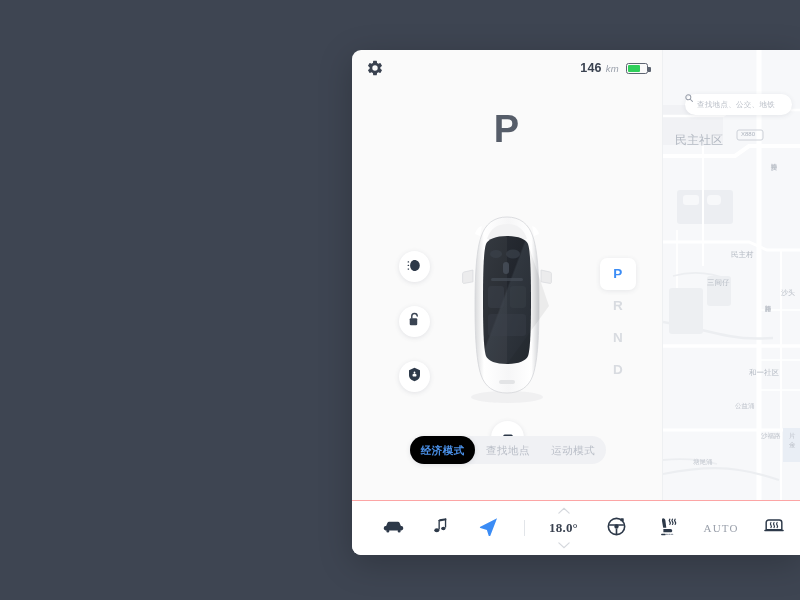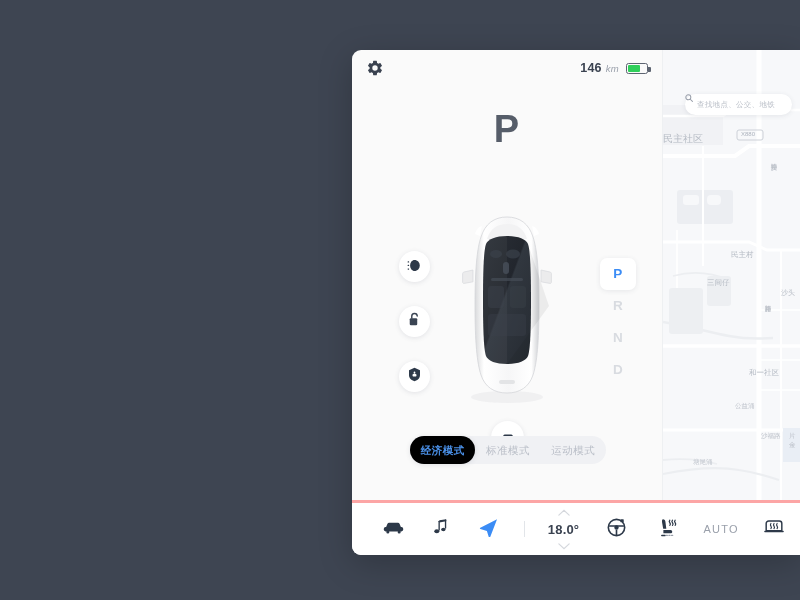--- a/index.html
+++ b/index.html
@@ -106,22 +106,22 @@
   .searchbar {
     position: absolute; left: 22px; top: 44px; right: 8px; height: 21px;
     background: #fff; border-radius: 11px; display: flex; align-items: center;
     padding: 0 7px; box-shadow: 0 1px 5px rgba(60,70,90,.10);
   }
   .searchbar .ph { font-size: 7.5px; color: #b8bdc6; margin-left: 5px; letter-spacing: .3px; }
 
   
   .dock {
     position: absolute; left: 0; right: 0; bottom: 0; height: 55px;
-    background: #fff; border-top: 3px solid #fca5a5;
-    display: flex; align-items: center;
+    background: #fff; border-top: 1px solid #fca5a5;
+    display: flex; align-items: center; font-family: Liberation Serif, serif;
   }
   .dock-item { display: flex; align-items: center; justify-content: center; }
   .d-car   { width: 56px; margin-left: 18px; }
   .d-music { width: 56px; }
   .d-nav   { width: 56px; }
   .d-div   { width: 1px; height: 16px; background: #e2e5e9; margin: 0 12px; }
   .temp-box { width: 62px; position: relative; text-align: center; }
   .temp-val { font-size: 13px; font-weight: bold; color: #3a4250; letter-spacing: .2px; }
   .chev { position: absolute; left: 0; right: 0; display: flex; justify-content: center; }
   .chev.up { top: -13px; } .chev.dn { bottom: -13px; }
@@ -235,21 +235,21 @@
 
       <div class="gearcol">
         <div class="gear-item active">P</div>
         <div class="gear-item">R</div>
         <div class="gear-item">N</div>
         <div class="gear-item">D</div>
       </div>
 
       <div class="modes">
         <div class="mode active">经济模式</div>
-        <div class="mode">标准模式</div>
+        <div class="mode">查找地点</div>
         <div class="mode">运动模式</div>
       </div>
     </div>
 
     <div class="map">
       <svg width="138" height="450" viewBox="0 0 138 450">
         <rect width="138" height="450" fill="#f7f8fa"></rect>
         <rect x="0" y="55" width="60" height="40" fill="#f1f2f5"></rect>
         <rect x="14" y="140" width="56" height="34" rx="3" fill="#eceef2"></rect>
         <rect x="20" y="145" width="16" height="10" rx="3" fill="#f7f8fa"></rect>
@@ -268,21 +268,21 @@
         <path d="M0 424c30-6 54-8 76-4 14 2 28 6 40 10" stroke="#eceef1" stroke-width="2.2" fill="none"></path>
         <path d="M0 410c22-2 40 0 54 4" stroke="#eceef1" stroke-width="1.8" fill="none"></path>
         <path d="M10 226c22-6 42-2 56 4" stroke="#eceef1" stroke-width="1.8" fill="none"></path>
         <rect x="6" y="238" width="34" height="46" rx="3" fill="#edeff2"></rect>
         <rect x="44" y="226" width="24" height="30" rx="3" fill="#edeff2"></rect>
         <rect x="120" y="378" width="18" height="34" fill="#e9eef5"></rect>
         <rect x="74" y="80" width="26" height="10" rx="2" fill="none" stroke="#c7ccd4" stroke-width=".9"></rect>
       </svg>
 
       <div style="position:absolute;left:0;top:0;width:138px;height:450px;">
-        <span style="position:absolute;left:0;  top:82px;  font-size:10px;color:#b4bac3;">民主社区</span>
+        <span style="position:absolute;left:12px;  top:82px;  font-size:12px;color:#b4bac3;">民主社区</span>
         <span style="position:absolute;left:78px; top:81px;  font-size:6px; color:#aeb4be;">X880</span>
         <span style="position:absolute;left:68px; top:200px; font-size:7.5px;color:#b4bac3;">民主村</span>
         <span style="position:absolute;left:44px; top:228px; font-size:7.5px;color:#b4bac3;">三间仔</span>
         <span style="position:absolute;left:118px;top:238px; font-size:7px;  color:#bcc1c9;">沙头</span>
         <span style="position:absolute;left:86px; top:318px; font-size:7.5px;color:#b4bac3;">和一社区</span>
         <span style="position:absolute;left:72px; top:352px; font-size:6.5px;color:#c0c5cd;">公益涌</span>
         <span style="position:absolute;left:106px;top:348px; font-size:13px;color:#b4bac3;margin-left:48px;">和二</span>
         <span style="position:absolute;left:30px; top:408px; font-size:6.5px;color:#c0c5cd;">塘尾涌</span>
         <span style="position:absolute;left:98px; top:382px; font-size:6.5px;color:#bcc1c9;">沙福路</span>
         <span style="position:absolute;left:126px;top:382px; font-size:6.5px;color:#bcc1c9;">片金</span>

